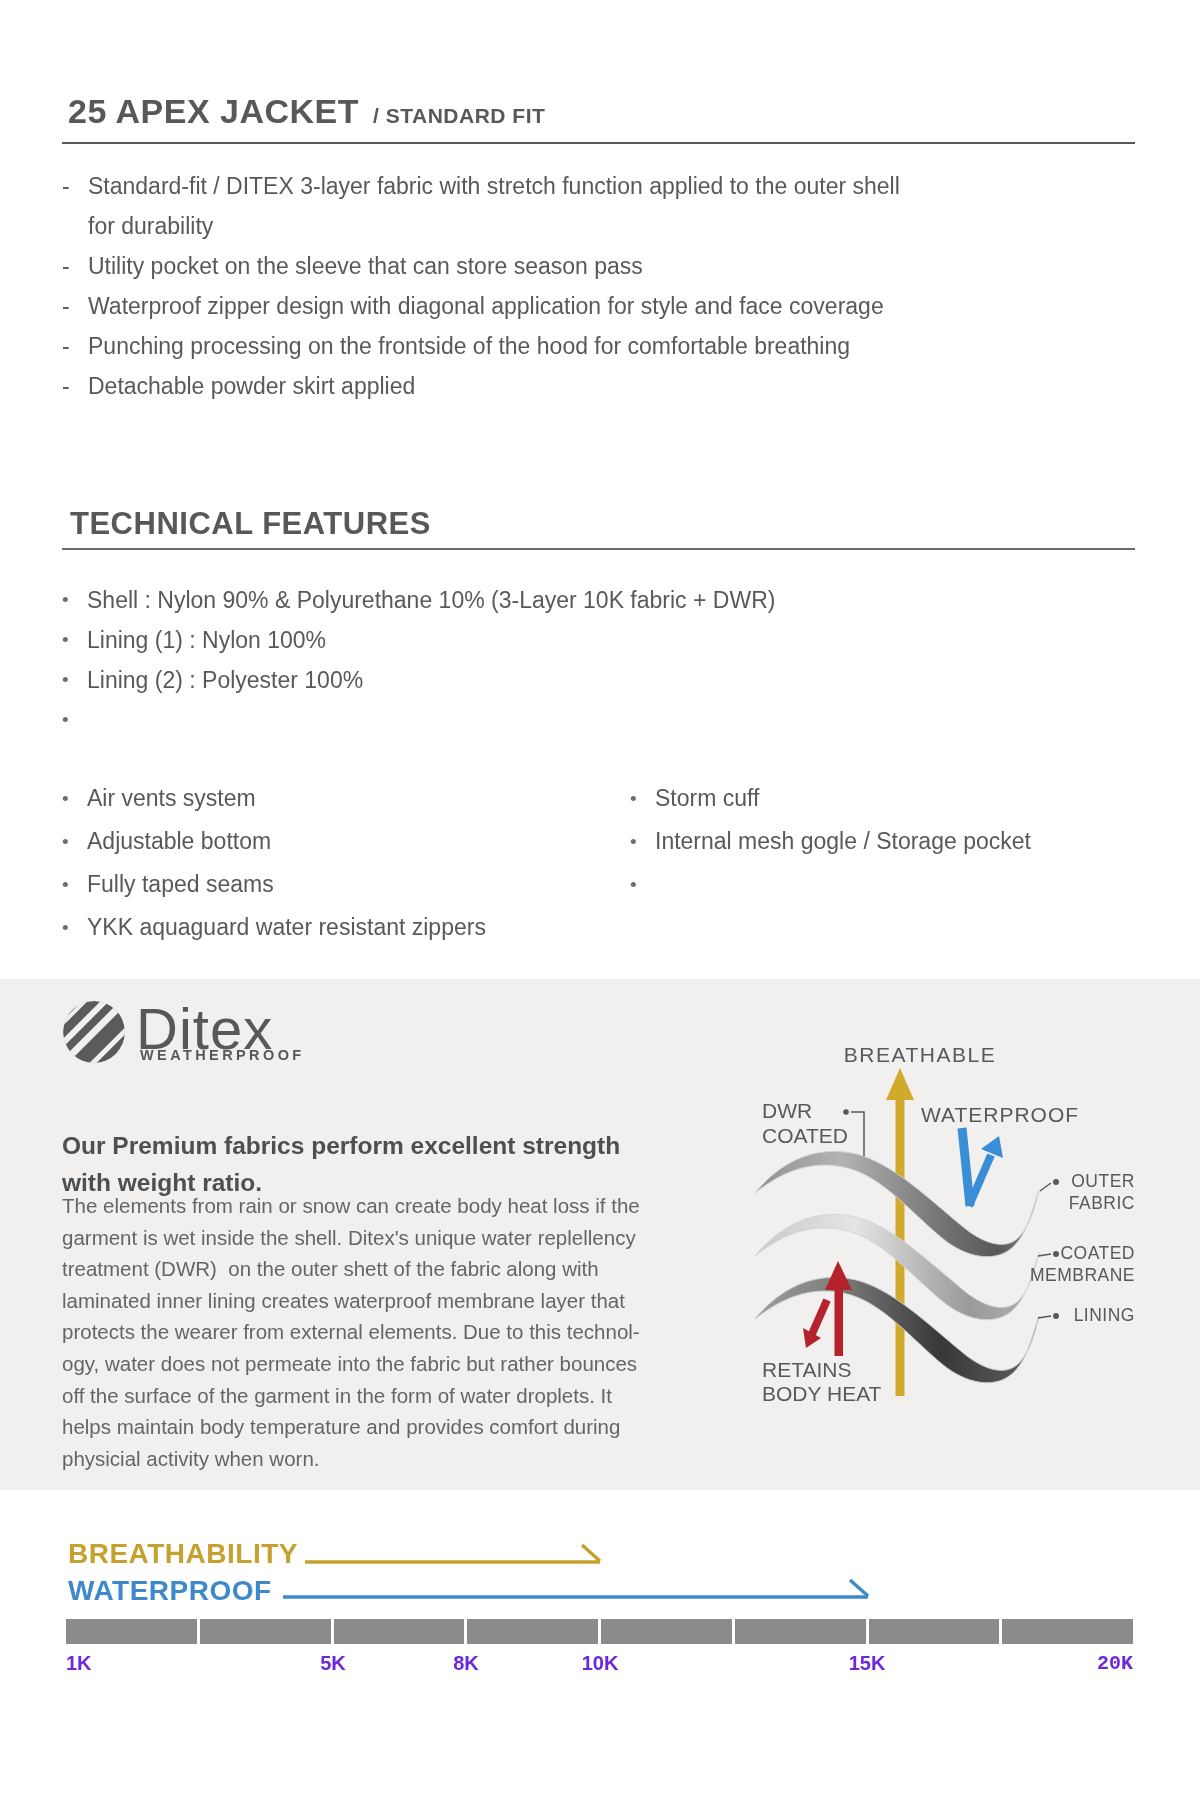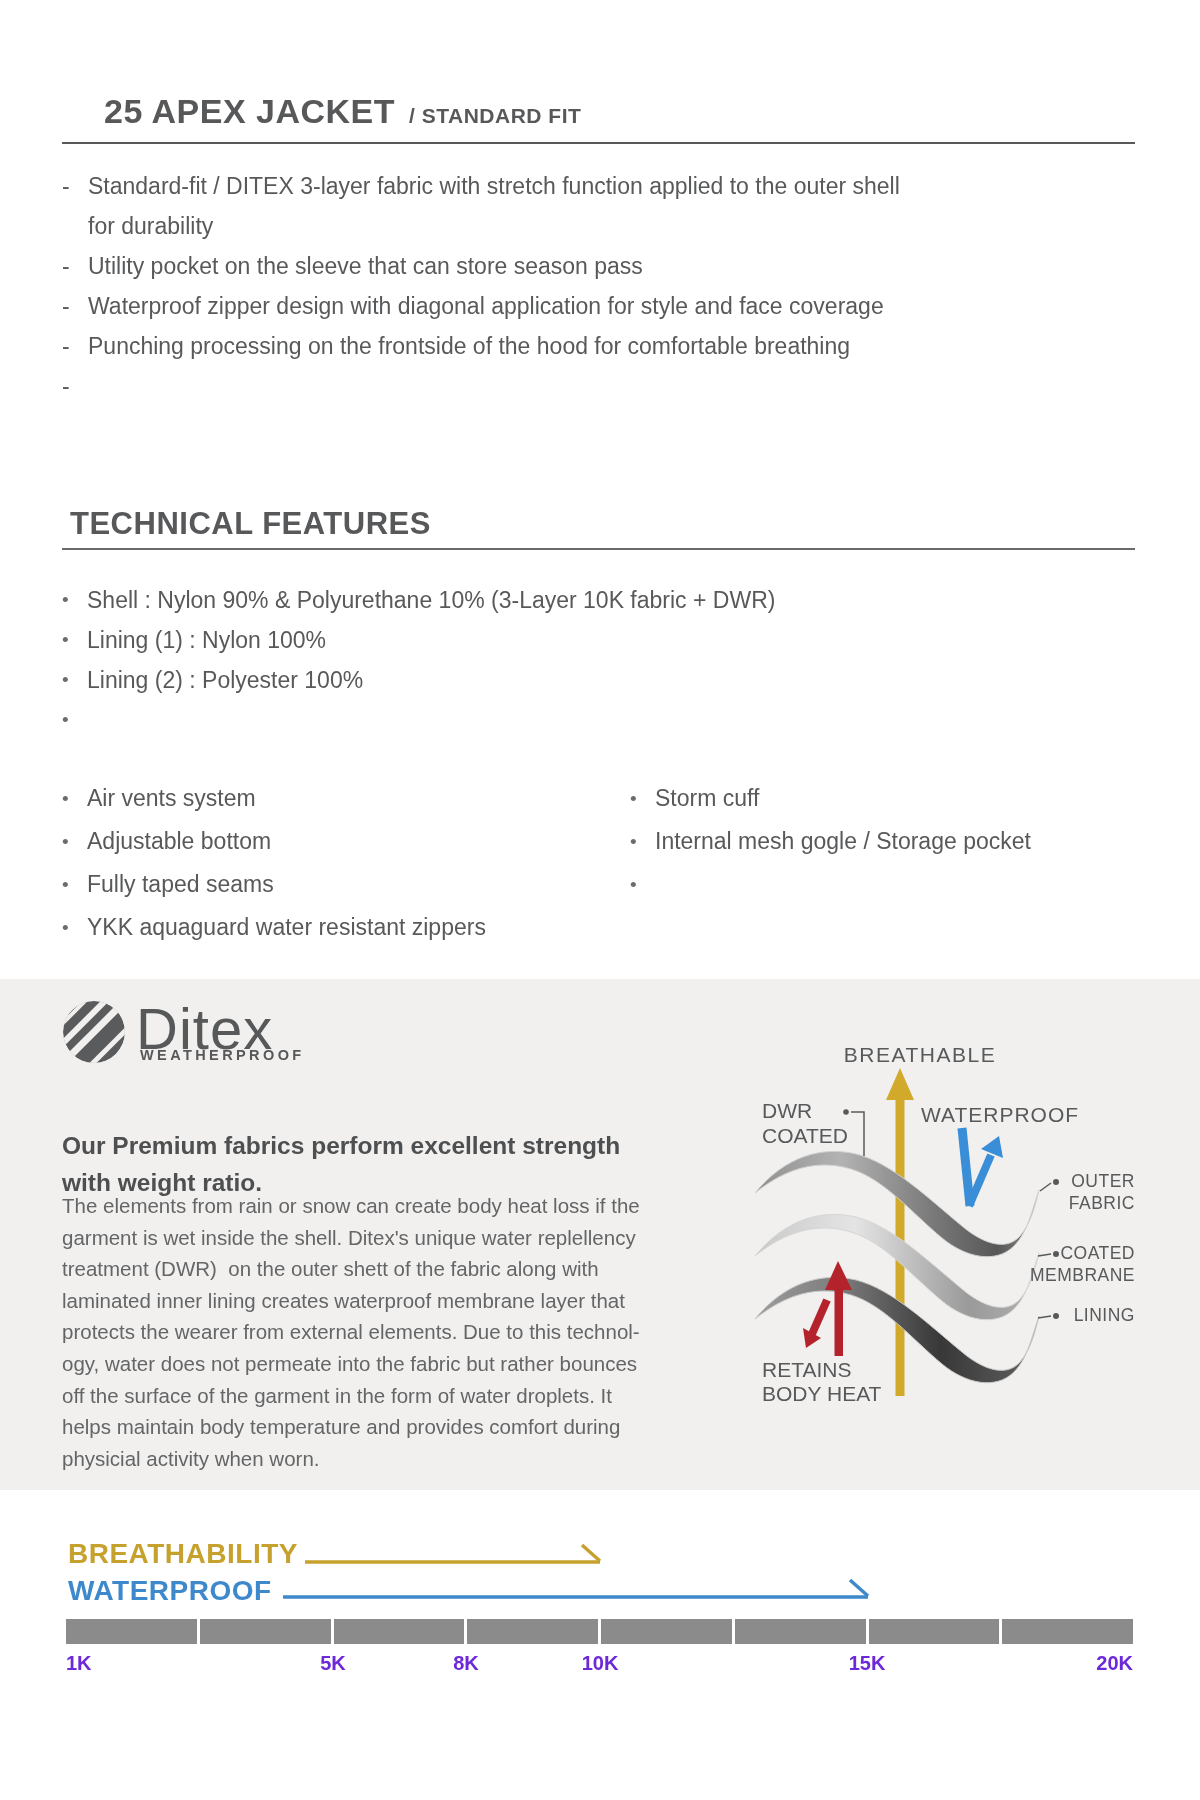--- a/index.html
+++ b/index.html
@@ -7,21 +7,21 @@
   body {
     position:relative;
     background:#ffffff;
     font-family:"Liberation Sans", sans-serif;
     color:#5a5b5d;
     overflow:hidden;
   }
   .abs { position:absolute; }
 
   
-  .title-row { left:68px; top:92px; display:flex; align-items:baseline; gap:14px;margin-left:36px; }
+  .title-row { left:68px; top:92px; display:flex; align-items:baseline; gap:14px; }
   .page-title { font-size:34px; font-weight:700; color:#57585a; letter-spacing:0.5px; }
   .fit-label  { font-size:21px; font-weight:700; color:#57585a; letter-spacing:0.5px;text-align:right; }
   .rule { left:62px; width:1073px; height:2px; background:#57585a; }
   .rule.r1 { top:142px; }
   .rule.r2 { top:548px; height:2px; background:#6a6b6d; }
 
   
   .intro { left:62px; top:166px; font-size:23px; line-height:40px; color:#58595b; }
   .iline { display:flex; }
   .dash { width:26px; flex:none; }
@@ -43,21 +43,21 @@
   .ditex-heading { left:62px; top:1096px; font-size:24.5px; font-weight:700; line-height:37px; color:#4e4f51; white-space:pre;margin-top:31px; }
   .ditex-paragraph { left:62px; top:1190px; font-size:20.5px; line-height:31.6px; color:#646567; white-space:pre; }
 
   
   .breath-label { left:68px; top:1538px; font-size:28px; font-weight:700; color:#c7a12e; letter-spacing:0.5px; }
   .water-label  { left:68px; top:1575px; font-size:28px; font-weight:700; color:#3d89cc; letter-spacing:0.5px; }
   .bar { left:66px; top:1619px; width:1067px; height:25px; display:flex; gap:3px; }
   .bar .seg { flex:1; background:#8b8b8b; }
   .tick { top:1652px; font-size:20px; font-weight:600; color:#6d28d9; position:absolute; }
   .tick.c { transform:translateX(-50%); }
-  .tick.r { transform:translateX(-100%); }
+  .tick.r { transform:translateX(-100%);font-family:Liberation Mono, monospace; }
 </style>
 </head>
 <body>
 
 <div class="abs title-row">
   <span class="page-title">25 APEX JACKET</span>
   <span class="fit-label">/ STANDARD FIT</span>
 </div>
 <div class="abs rule r1"></div>
 
@@ -74,20 +74,21 @@
   <div class="iline">
       <span class="dash">-</span>
       <span class="itxt">Waterproof zipper design with diagonal application for style and face coverage</span>
     </div>
   <div class="iline">
       <span class="dash">-</span>
       <span class="itxt">Punching processing on the frontside of the hood for comfortable breathing</span>
     </div>
   <div class="iline">
       <span class="dash">-</span>
+      <span class="itxt">Detachable powder skirt applied</span>
     </div>
 </div>
 
 <div class="abs tf-heading">TECHNICAL FEATURES</div>
 <div class="abs rule r2"></div>
 
 <div class="abs materials">
   <div class="bline">
       <span class="dot">•</span>
       <span class="itxt">Shell : Nylon 90% &amp; Polyurethane 10% (3-Layer 10K fabric + DWR)</span>

